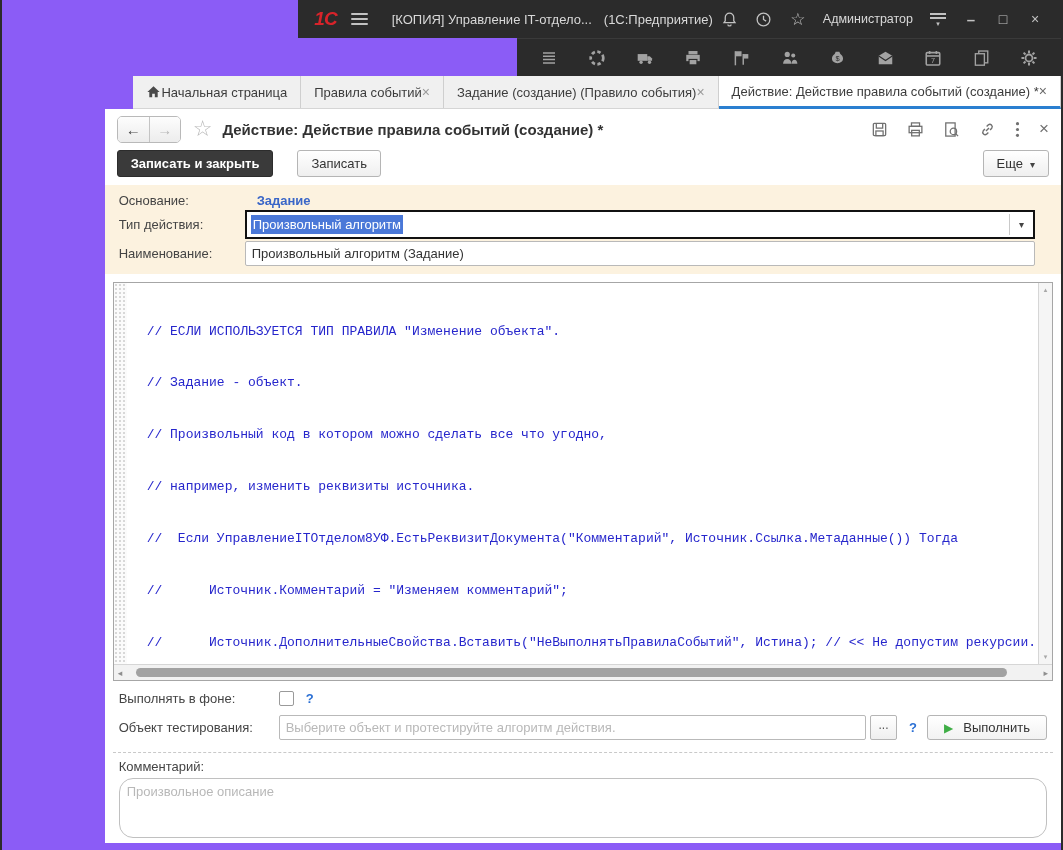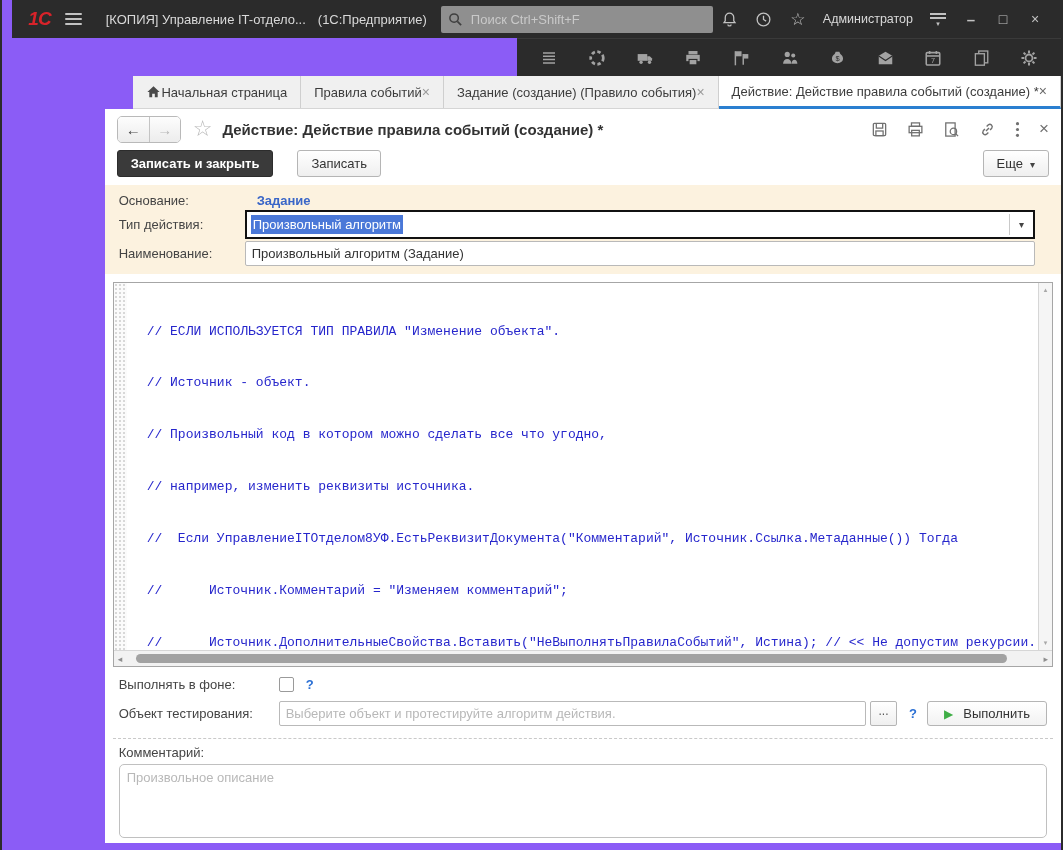--- a/index.html
+++ b/index.html
@@ -81,49 +81,40 @@
   .help { color:#2a6fd4; font-weight:bold; font-size:13px; margin-left:12px; }
 
   .testrow { display:flex; align-items:center; padding:9px 14px 0; flex:none; }
   .dots-btn { width:27px; height:25px; border:1px solid #b5b5b5; background:linear-gradient(#fff,#efefef); border-radius:2px; margin-left:4px; font-size:12px; color:#555; display:flex; align-items:flex-start; justify-content:center; line-height:18px; flex:none; }
   .run-btn { display:flex; align-items:center; gap:10px; border:1px solid #b5b5b5; border-radius:3px; background:linear-gradient(#fff,#f2f2f2); padding:4px 16px; font-size:13px; color:#333; margin-left:10px; flex:none; }
   .run-play { color:#3fae46; font-size:12px; }
 
   .sep { border-top:1px dashed #c9c9c9; margin:12px 8px 0; }
   .comrow { padding:6px 14px 0; flex:none; }
   .comlabel { font-size:13px; color:#444; margin-bottom:4px; }
-  .comment { width:100%; height:74px; border:1px solid #c0c0c0; border-radius:5px; resize:none; padding:5px 7px; font-family:inherit; font-size:13px; color:#333; outline:none; display:block; }
+  .comment { width:100%; height:60px; border:1px solid #c0c0c0; border-radius:14px; resize:none; padding:5px 7px; font-family:inherit; font-size:13px; color:#333; outline:none; display:block; }
   .comment::placeholder { color:#b8b8b8; }
 
   .bottombar { height:7px; background:#2b2b2b; flex:none; }
   svg { display:block; }
 </style>
 </head>
 <body>
 
 <div class="window">
 
   <div class="titlebar">
     <span class="logo">1С</span>
     <span class="burger">
         <i></i>
         <i></i>
         <i></i>
       </span>
     <span class="tb-title">[КОПИЯ] Управление IT-отдело...</span>
     <span class="tb-suffix">(1С:Предприятие)</span>
-    <span class="search">
-      <span>
-        <svg width="15" height="15" viewBox="0 0 16 16">
-            <circle cx="6.5" cy="6.5" r="4.5" fill="none" stroke="#3f3f3f" stroke-width="1.6"></circle>
-            <path d="M10 10l4 4" stroke="#3f3f3f" stroke-width="1.8"></path>
-          </svg>
-      </span>
-      <input placeholder="Поиск Ctrl+Shift+F" style="">
-    </span>
     <span class="tb-spacer"></span>
     <span class="tb-ic">
       <svg width="17" height="17" viewBox="0 0 16 16">
           <path d="M8 2a4 4 0 0 0-4 4v3.2L2.8 11h10.4L12 9.2V6a4 4 0 0 0-4-4z" fill="none" stroke="#c2c2c2" stroke-width="1.2"></path>
           <path d="M6.5 12.6a1.5 1.5 0 0 0 3 0" stroke="#c2c2c2" stroke-width="1.2" fill="none"></path>
         </svg>
     </span>
     <span class="tb-ic">
       <svg width="17" height="17" viewBox="0 0 16 16">
           <circle cx="8" cy="8" r="6" fill="none" stroke="#c2c2c2" stroke-width="1.2"></circle>
@@ -312,21 +303,21 @@
         <span class="flabel">Наименование:</span>
         <input class="tinput" value="Произвольный алгоритм (Задание)" style="">
       </div>
     </div>
 
     <div class="editor">
       <div class="ed-main">
         <div class="gutter"></div>
         <div class="code">
           <div>// ЕСЛИ ИСПОЛЬЗУЕТСЯ ТИП ПРАВИЛА "Изменение объекта".</div>
-          <div>// Источник - объект.</div>
+          <div>// Задание - объект.</div>
           <div>// Произвольный код в котором можно сделать все что угодно,</div>
           <div>// например, изменить реквизиты источника.</div>
           <div>//  Если УправлениеITОтделом8УФ.ЕстьРеквизитДокумента("Комментарий", Источник.Ссылка.Метаданные()) Тогда</div>
           <div>//      Источник.Комментарий = "Изменяем комментарий";</div>
           <div>//      Источник.ДополнительныеСвойства.Вставить("НеВыполнятьПравилаСобытий", Истина); // &lt;&lt; Не допустим рекурсии.</div>
           
           
           
           
         </div>

